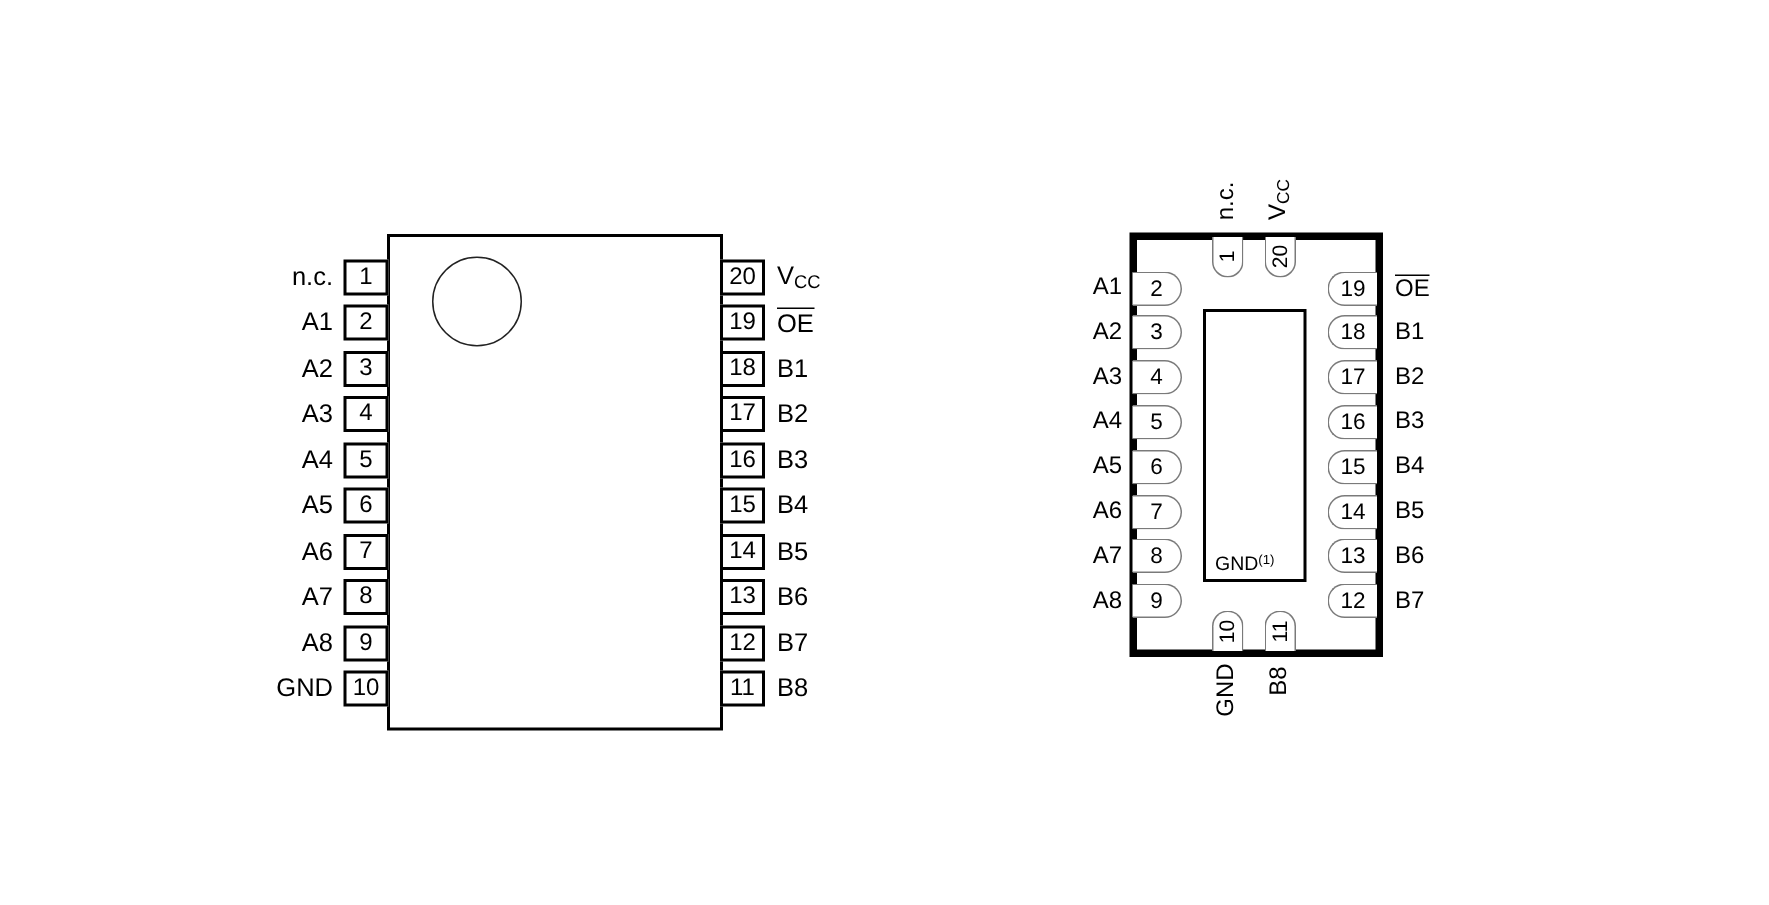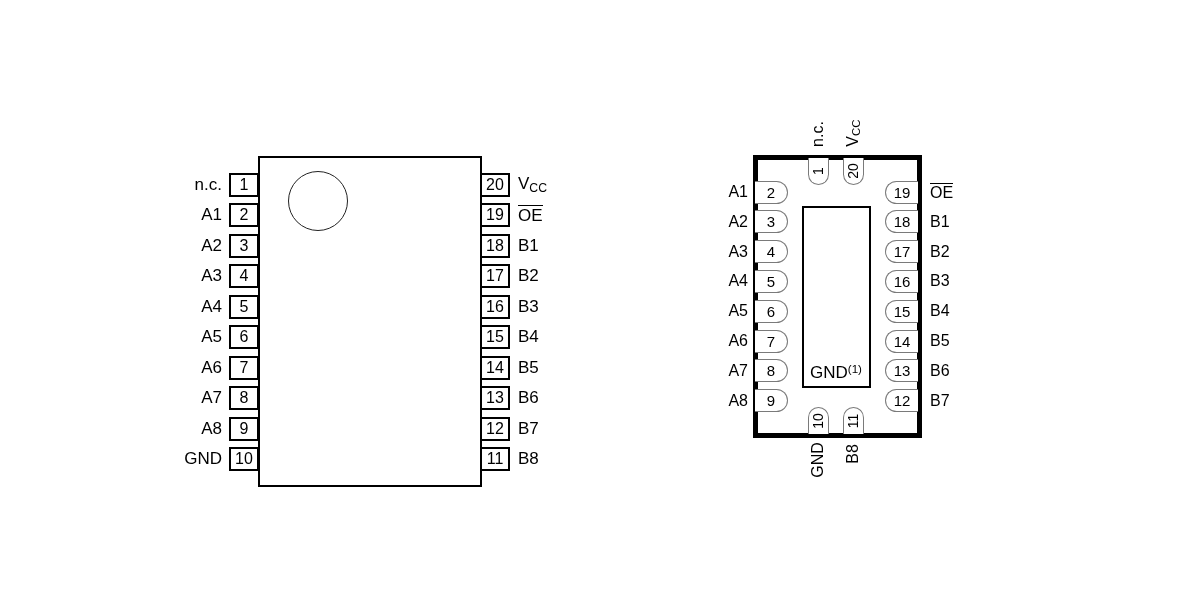--- a/index.html
+++ b/index.html
@@ -16,21 +16,21 @@
            font-size:16px;}
   .side-label{position:absolute;height:24px;display:flex;align-items:center;
               font-size:17px;white-space:nowrap;}
   .lbl-right-align{justify-content:flex-end;}
 
   
   .qfn-body{position:absolute;left:753px;top:155px;width:169px;height:283px;
             border:5px solid #000;box-sizing:border-box;background:#fff;}
   .qfn-pad{position:absolute;left:802px;top:206px;width:69px;height:182px;
            border:2px solid #000;box-sizing:border-box;background:#fff;}
-  .pad-label{position:absolute;left:6px;bottom:3px;font-size:17px;white-space:nowrap;}
+  .pad-label{position:absolute;left:6px;bottom:3px;font-size:13px;white-space:nowrap;}
   .stadium{position:absolute;border:1.5px solid #7a7a7a;background:#fff;box-sizing:border-box;
            display:flex;align-items:center;justify-content:center;font-size:15px;color:#000;}
   .stad-left{border-radius:0 12px 12px 0;border-left:none;}
   .stad-right{border-radius:12px 0 0 12px;border-right:none;}
   .stad-top{border-radius:0 0 11px 11px;border-top:none;}
   .stad-bottom{border-radius:11px 11px 0 0;border-bottom:none;}
   .vnum{display:block;transform:rotate(-90deg);font-size:14px;}
   .vtext{position:absolute;transform:translate(-50%,-50%) rotate(-90deg);
          white-space:nowrap;font-size:16px;}
   .qfn-side-label{font-size:16px;}

